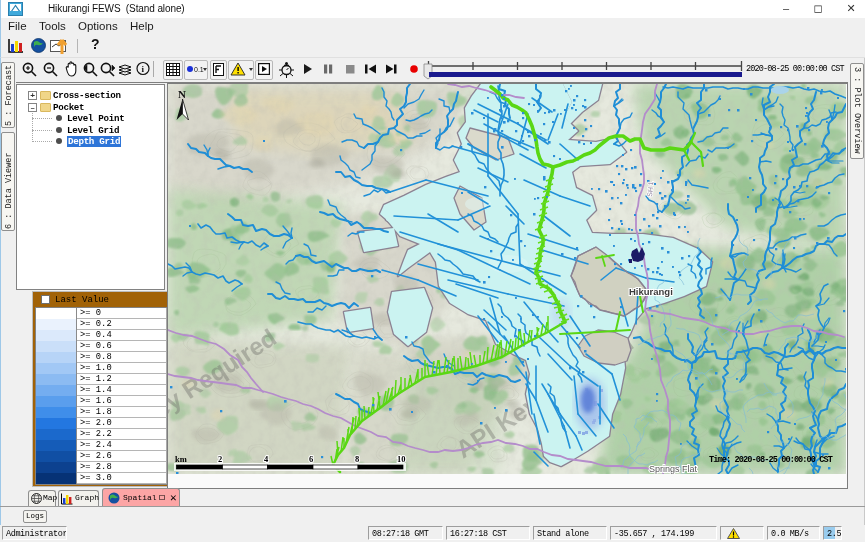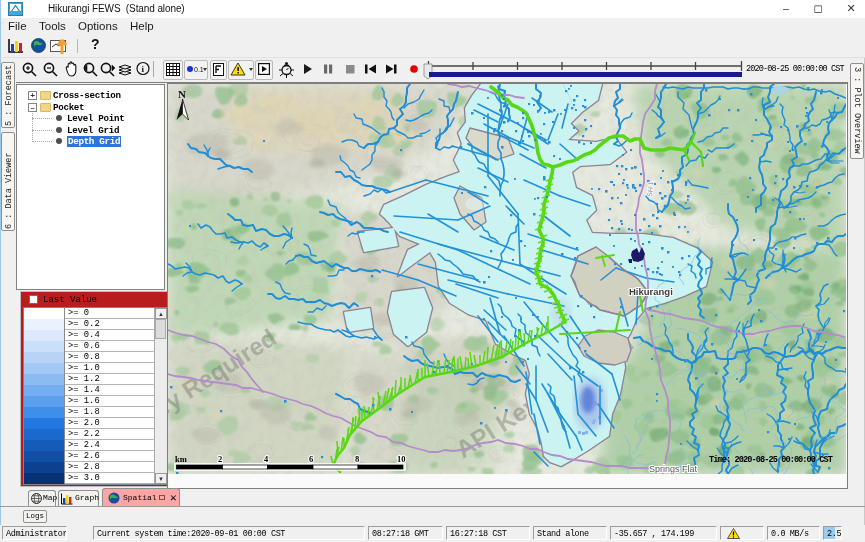--- a/index.html
+++ b/index.html
@@ -12,21 +12,21 @@
 .vbox { position:absolute; background:#f7f6f2; border:1px solid #8f8f8f; border-radius:2px; }
 .vtxt { position:absolute; font-family:"Liberation Mono",monospace; font-size:8.5px; color:#222; white-space:nowrap; transform-origin:0 0; }
 #tb2 { left:16px; top:58px; width:832px; height:25px; background:#f0f0f0; border-bottom:1.5px solid #7f7f7f; }
 .tbtn { position:absolute; top:2px; height:20px; border:1px solid #b9b9b9; border-radius:2px; background:#f2f2f2; }
 #treeP { left:16px; top:84px; width:149px; height:206px; border:1px solid #828282; background:#fff; }
 #tree { position:absolute; left:2px; top:6px; font-family:"Liberation Mono",monospace; font-size:9.2px; color:#000; font-weight:bold; letter-spacing:-0.3px; }
 .trow { position:absolute; height:11px; white-space:nowrap; }
 .exp { position:absolute; width:9px; height:9px; border:1px solid #848484; background:#fff; font-size:8px; line-height:7px; text-align:center; color:#333; }
 .fold { position:absolute; width:11px; height:9px; background:#f0d689; border:1px solid #d9b85e; border-radius:1px; }
 .bull { position:absolute; width:6px; height:6px; background:#4d4d4d; border-radius:50%; }
-#legP { left:20px; top:291px; width:164px; height:196px; background:#b91c1c; border:1px solid #bcbcbc; }
+#legP { left:32px; top:291px; width:164px; height:196px; background:#a16207; border:1px solid #bcbcbc; }
 #lastv { position:absolute; left:8px; top:3px; font-family:"Liberation Mono",monospace; font-size:9px; color:#000; }
 #cb { position:absolute; left:0px; top:0px; width:9px; height:9px; background:#fff; border:1px solid #6f6f6f; }
 #legT { position:absolute; left:2px; top:15px; width:145px; height:178px; border:1px solid #828282; background:#fff; overflow:hidden; }
 .lr { position:relative; height:11px; border-bottom:1px solid #b5b5b5; }
 .sw { position:absolute; left:0; top:0; width:41px; height:11px; border-right:1px solid #8a8a8a; }
 .lv { position:absolute; left:44px; top:0px; font-family:"Liberation Mono",monospace; font-size:8.8px; color:#000; }
 #sbar { position:absolute; right:0px; top:0px; width:13px; height:176px; background:#ececec; border-left:1px solid #aaa; }
 .sbtn { position:absolute; left:0; width:12px; height:11px; background:#f0f0f0; border:1px solid #9a9a9a; font-size:6px; text-align:center; line-height:10px; color:#333; }
 #mapP { left:167px; top:83px; width:681px; height:406px; border:1px solid #7d7d7d; background:#fafafa; }
 #mapC { position:absolute; left:0px; top:0px; width:679px; height:390px; overflow:hidden; }
@@ -1660,21 +1660,20 @@
   <span style="position:absolute;left:20px;top:4px">Spatial</span>
   <span style="position:absolute;left:56px;top:2px;font-size:10px">◻</span>
   <span style="position:absolute;left:67px;top:2px;font-size:11px;font-weight:bold">✕</span>
 </div>
 <div class="abs" style="left:0;top:506px;width:865px;height:1px;background:#9a9a9a"></div>
 
 <div class="abs" id="logs">Logs</div>
 
 <div class="abs" id="status">
  <div class="scell" style="left:2px;width:65px">Administrator</div>
- <div class="scell" style="left:93px;width:272px">Current system time:2020-09-01 00:00 CST</div>
  <div class="scell" style="left:368px;width:75px">08:27:18 GMT</div>
  <div class="scell" style="left:446px;width:84px">16:27:18 CST</div>
  <div class="scell" style="left:533px;width:74px">Stand alone</div>
  <div class="scell" style="left:610px;width:107px">-35.657 , 174.199</div>
  <div class="scell" style="left:720px;width:44px">
    <svg style="position:absolute;left:6px;top:1px" width="13" height="11" viewBox="0 0 13 11">
         <path d="M6.5 0.5 L12.5 10.5 L0.5 10.5 Z" fill="#ffe000" stroke="#555"></path>
         <rect x="5.9" y="3.5" width="1.2" height="4" fill="#000"></rect>
         <rect x="5.9" y="8.3" width="1.2" height="1.4" fill="#000"></rect>
       </svg>

